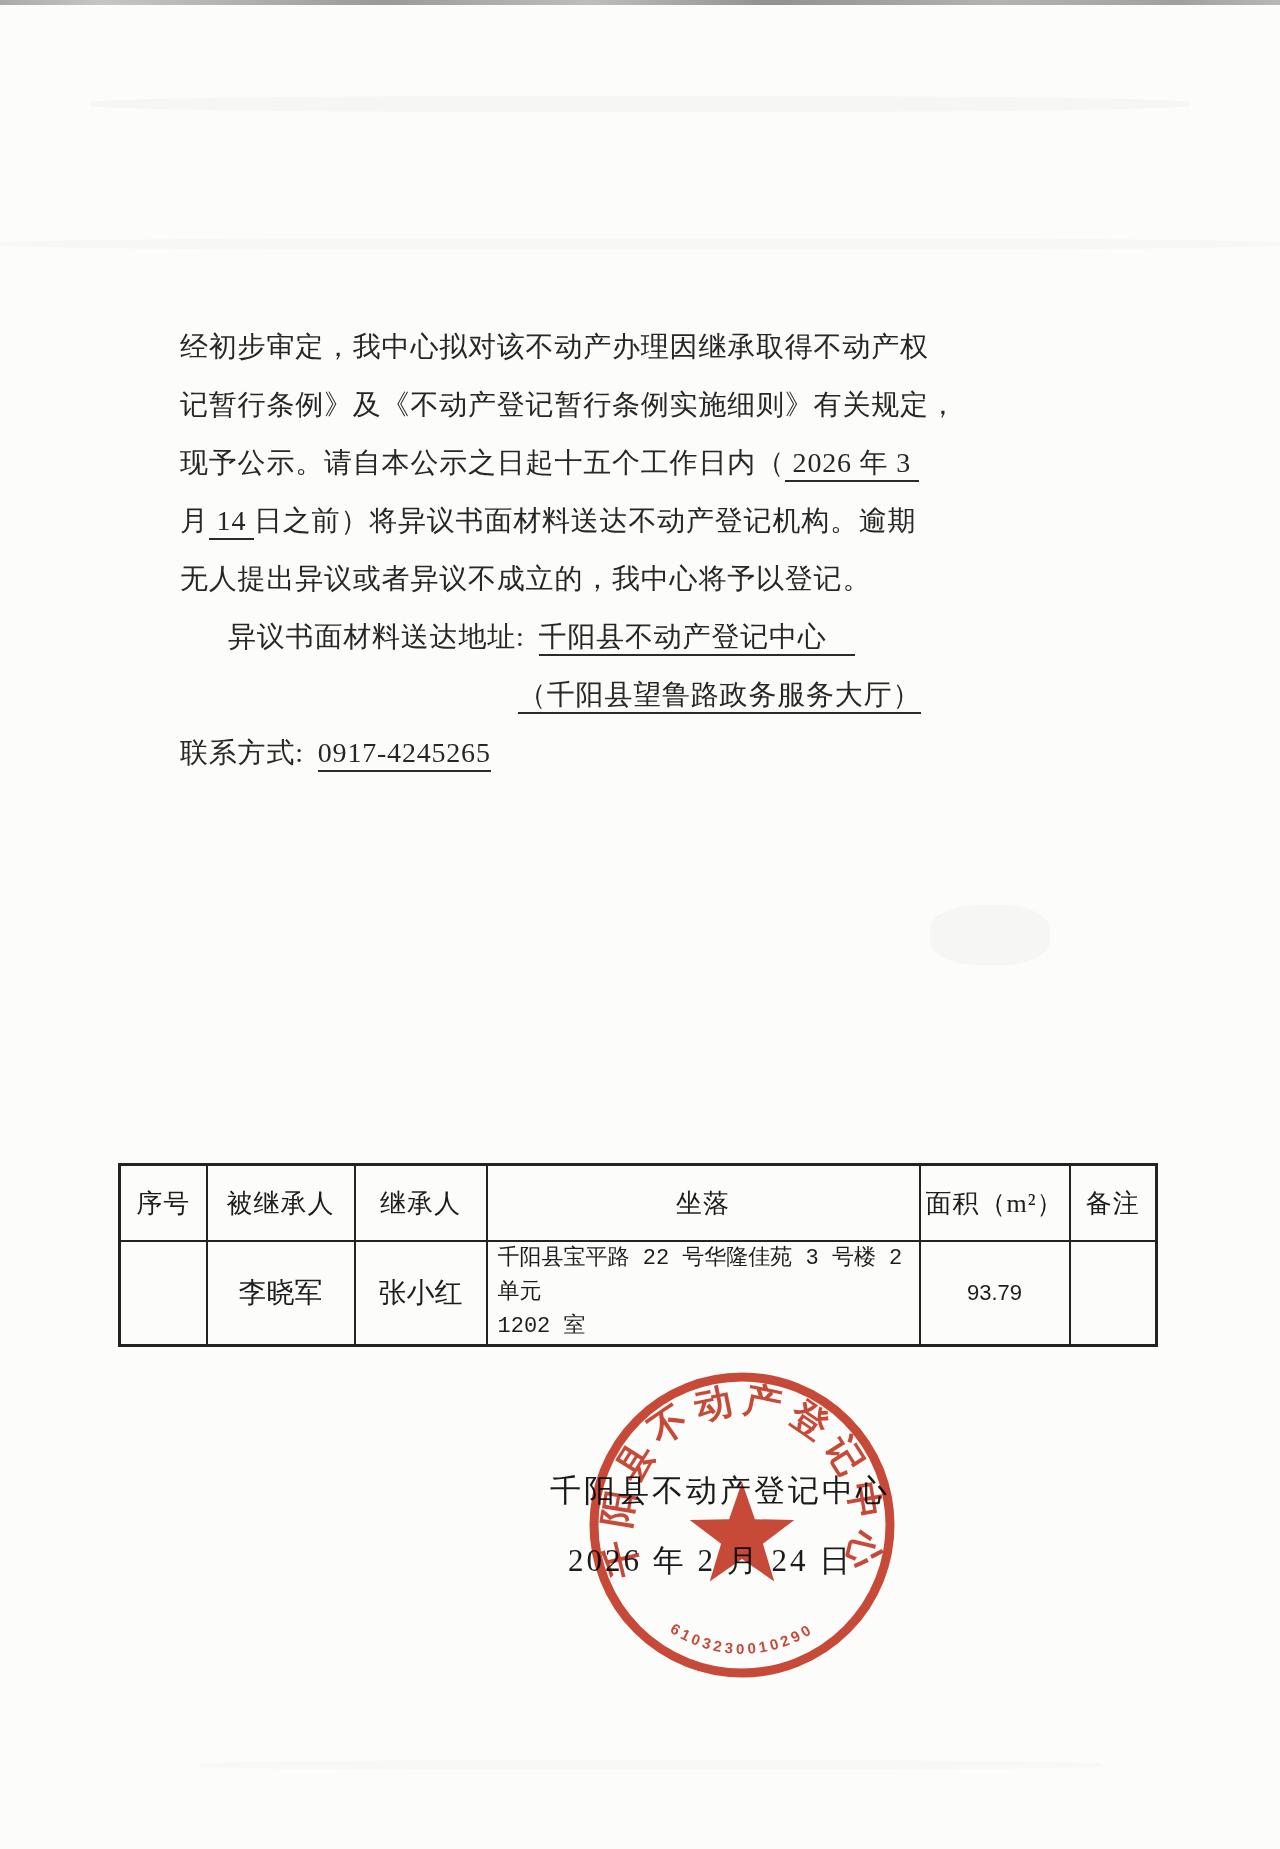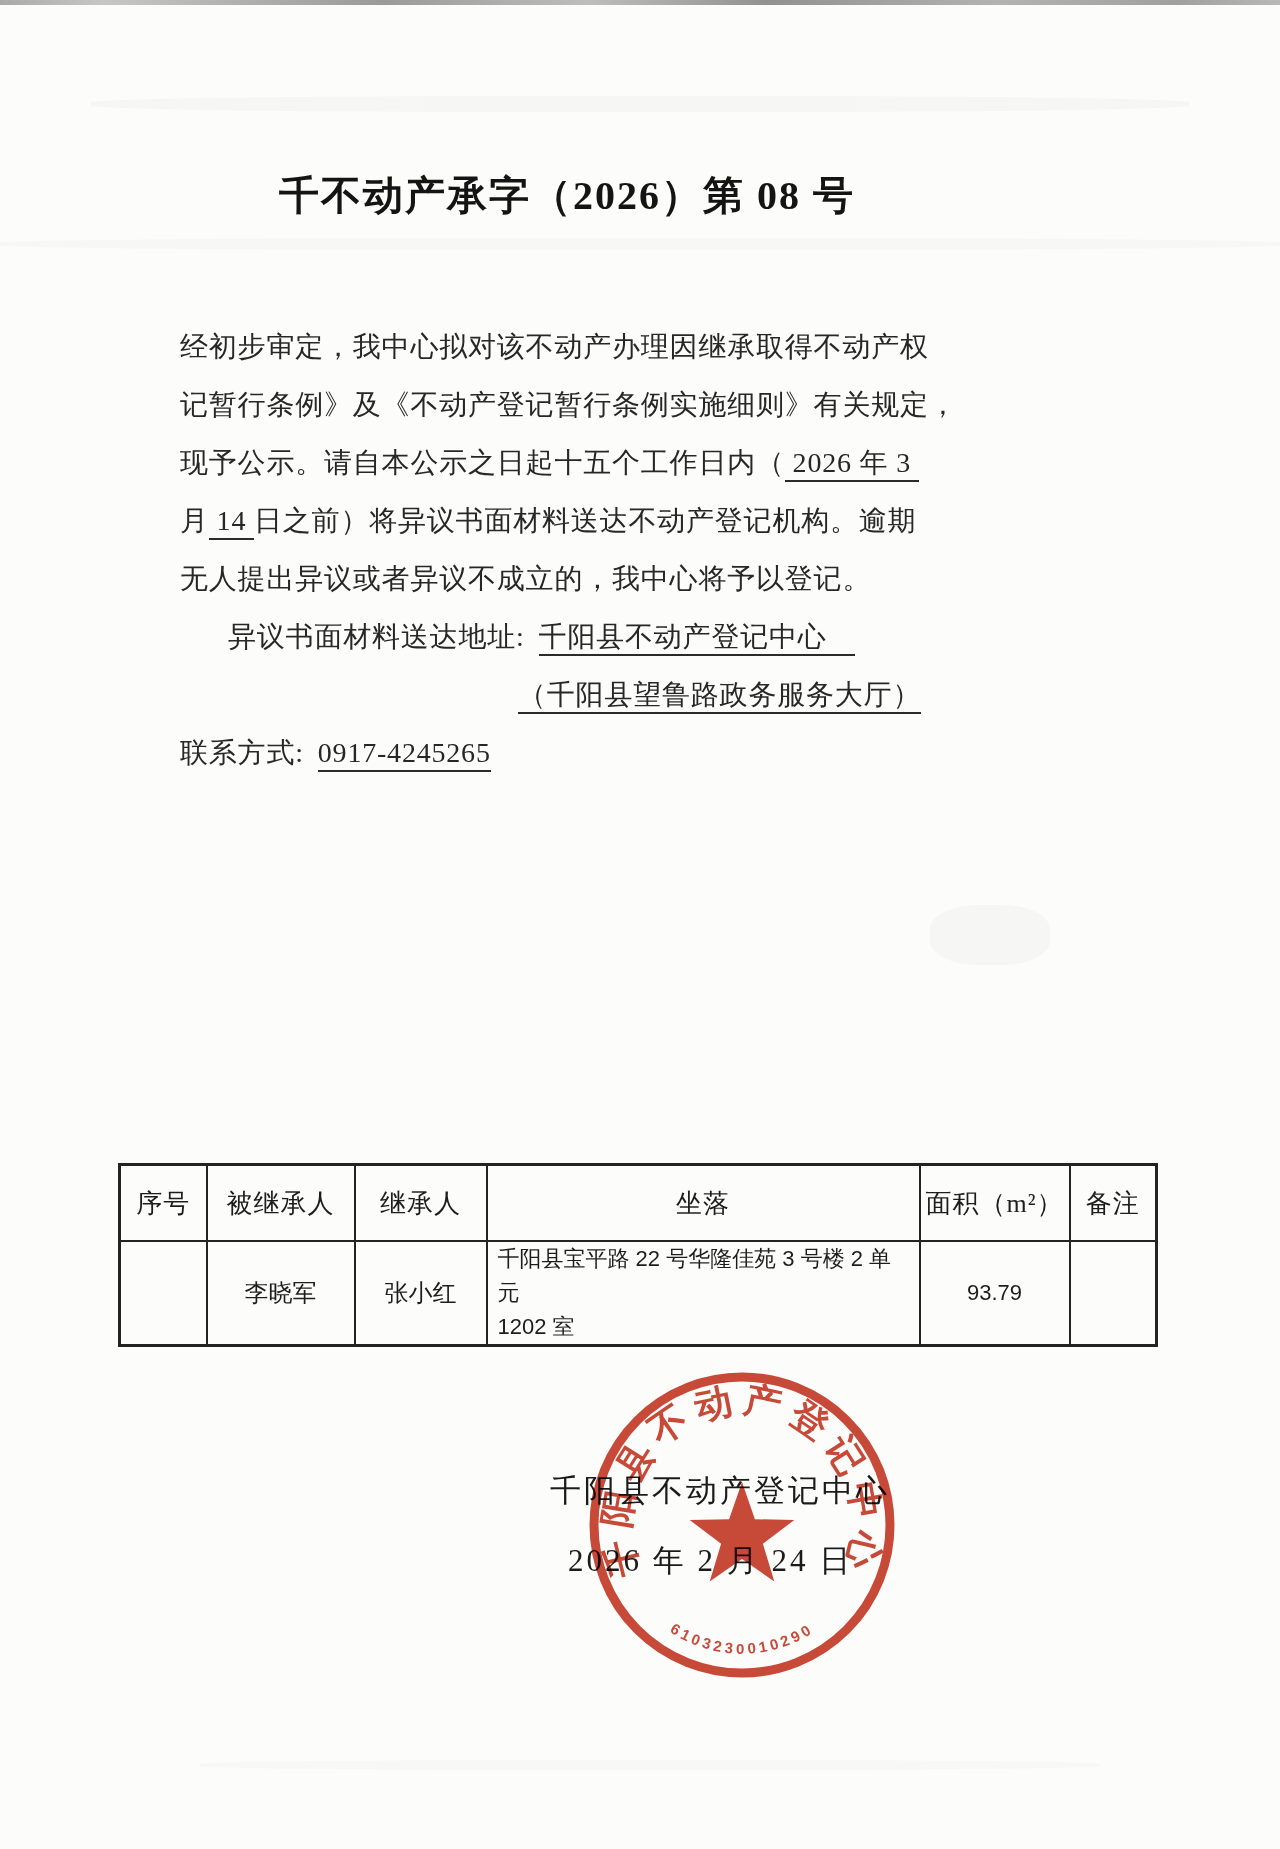--- a/index.html
+++ b/index.html
@@ -50,24 +50,24 @@
   }
   table.reg th,table.reg td{
     border:2px solid #232323;
     text-align:center;vertical-align:middle;
     overflow:hidden;
   }
   table.reg{border:3px solid #232323;}
   table.reg th{
     height:72px;font-weight:normal;font-size:26px;letter-spacing:1px;
   }
-  table.reg td{height:95px;font-size:24px;}
+  table.reg td{height:95px;font-size:28px;}
   table.reg td.c3{
     text-align:left;padding:0 10px;
-    font-family:Liberation Sans, sans-serif;
+    font-family:Liberation Mono, monospace;
     font-size:22px;line-height:34px;white-space:pre-line;
   }
   table.reg td.c4{font-family:"Liberation Sans",sans-serif;font-size:22px;}
 
   .sig-org{
     position:absolute;left:550px;top:1470px;
     font-size:31px;letter-spacing:3px;color:#1b1b1b;white-space:nowrap;
   }
   .sig-date{
     position:absolute;left:568px;top:1540px;
@@ -85,21 +85,20 @@
 <body>
 
 <div class="page">
 
   <div class="scan-top"></div>
   <div class="smudge s1"></div>
   <div class="smudge s2"></div>
   <div class="smudge s3"></div>
   <div class="smudge s4"></div>
 
-  <div class="title">千不动产承字（2026）第 08 号</div>
 
   <div class="body-block">
 
       <div class="bline"><span>经初步审定，我中心拟对该不动产办理因继承取得不动产权</span></div>
       <div class="bline"><span>记暂行条例》及《不动产登记暂行条例实施细则》有关规定，</span></div>
       <div class="bline"><span>现予公示。请自本公示之日起十五个工作日内（</span><span class="ul">&nbsp;2026 年 3&nbsp;</span></div>
       <div class="bline"><span>月</span><span class="ul">&nbsp;14&nbsp;</span><span>日之前）将异议书面材料送达不动产登记机构。逾期</span></div>
       <div class="bline"><span>无人提出异议或者异议不成立的，我中心将予以登记。</span></div>
       <div class="bline addr1">
       <span class="lbl">异议书面材料送达地址:</span><span class="ul">千阳县不动产登记中心　</span>

